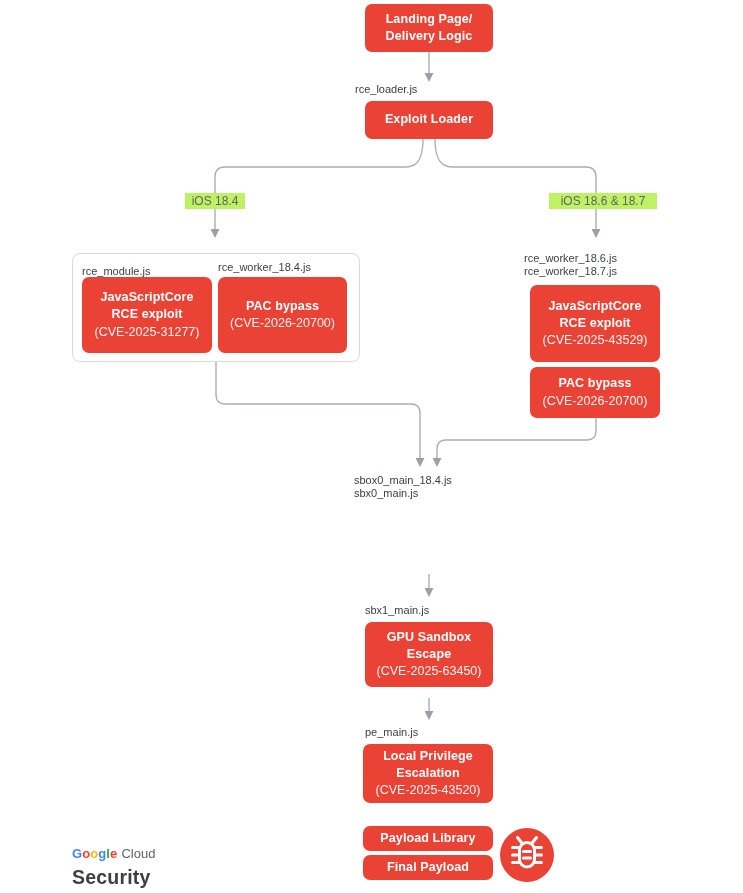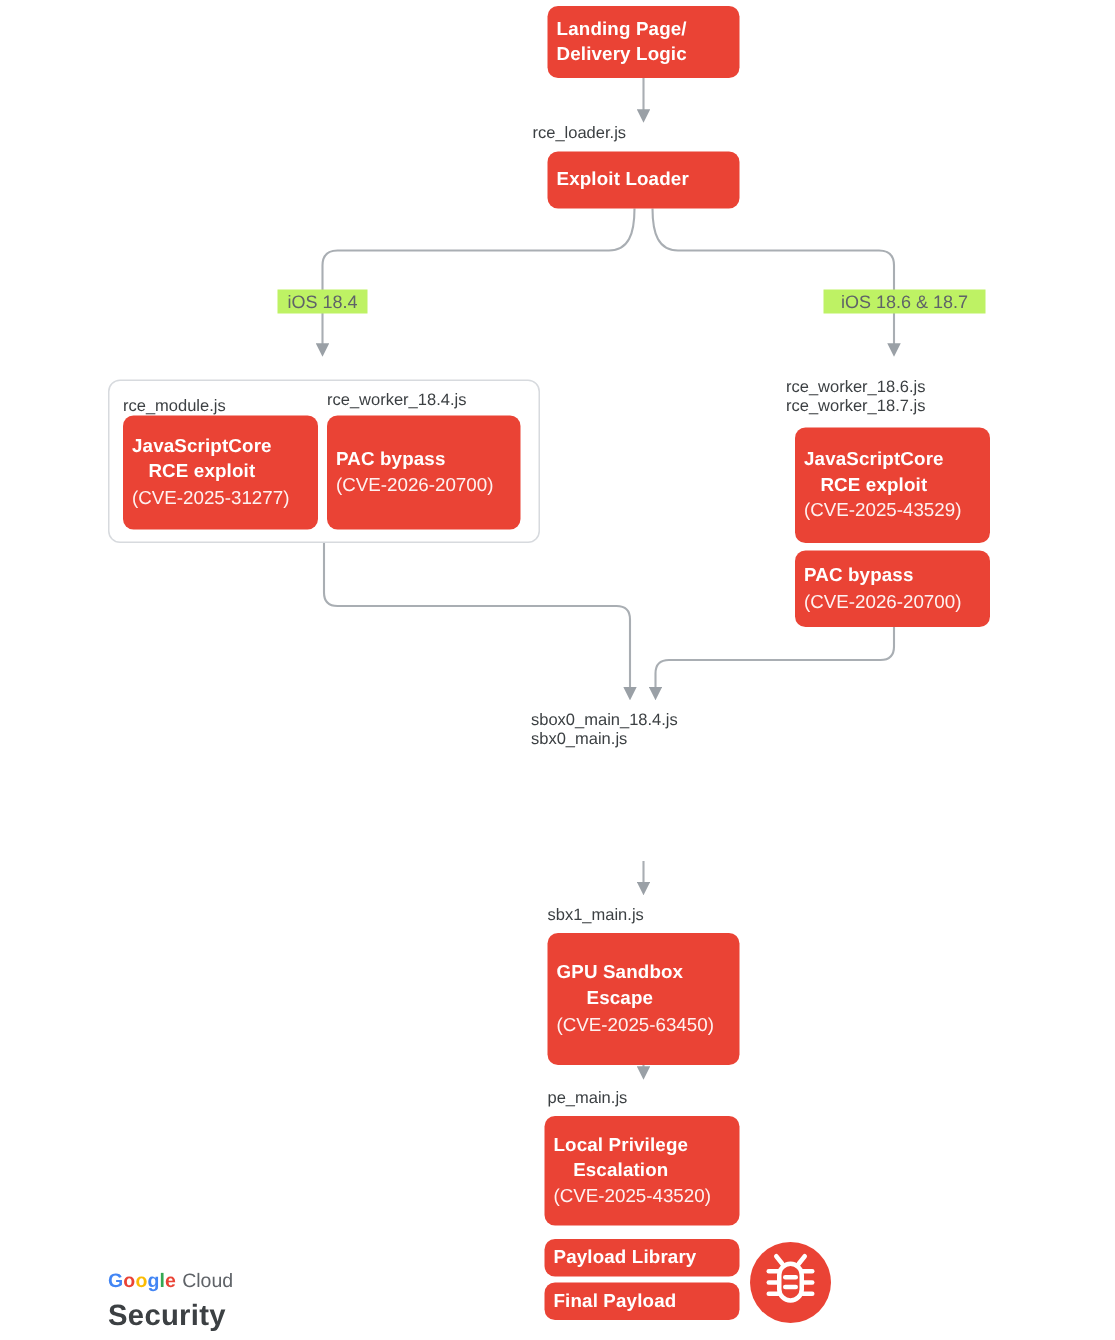--- a/index.html
+++ b/index.html
@@ -21,21 +21,21 @@
     width: 743px; height: 893px;
   }
   .rbox {
     position: absolute;
     background: #EA4335;
     border-radius: 7px;
     color: #ffffff;
     display: flex;
     flex-direction: column;
     justify-content: center;
-    align-items: flex-start;
+    align-items: center;
     text-align: center;
     padding: 4px 6px;
   }
   .rbox .title {
     font-weight: 700;
     font-size: 12.5px;
     line-height: 1.38;
     white-space: pre-line;
     letter-spacing: 0.1px;
   }
@@ -166,29 +166,29 @@
     <div class="title">PAC bypass</div>
     <div class="cve">(CVE-2026-20700)</div>
   </div>
 
   <div class="flabel" style="left:354px; top:474px; width:150px;">sbox0_main_18.4.js
 sbx0_main.js</div>
 
 
   <div class="flabel" style="left:365px; top:604px; width:128px;">sbx1_main.js</div>
 
-  <div class="rbox" style="left:365px; top:622px; width:128px; height:88px;">
+  <div class="rbox" style="left:365px; top:622px; width:128px; height:65px;">
     <div class="title">GPU Sandbox
 Escape</div>
     <div class="cve">(CVE-2025-63450)</div>
   </div>
 
   <div class="flabel" style="left:365px; top:726px; width:128px;">pe_main.js</div>
 
-  <div class="rbox" style="left:363px; top:744px; width:130px; height:73px;">
+  <div class="rbox" style="left:363px; top:744px; width:130px; height:59px;">
     <div class="title">Local Privilege
 Escalation</div>
     <div class="cve">(CVE-2025-43520)</div>
   </div>
 
   <div class="rbox" style="left:363px; top:826px; width:130px; height:25px;">
     <div class="title">Payload Library</div>
   </div>
 
   <div class="rbox" style="left:363px; top:855px; width:130px; height:25px;">

